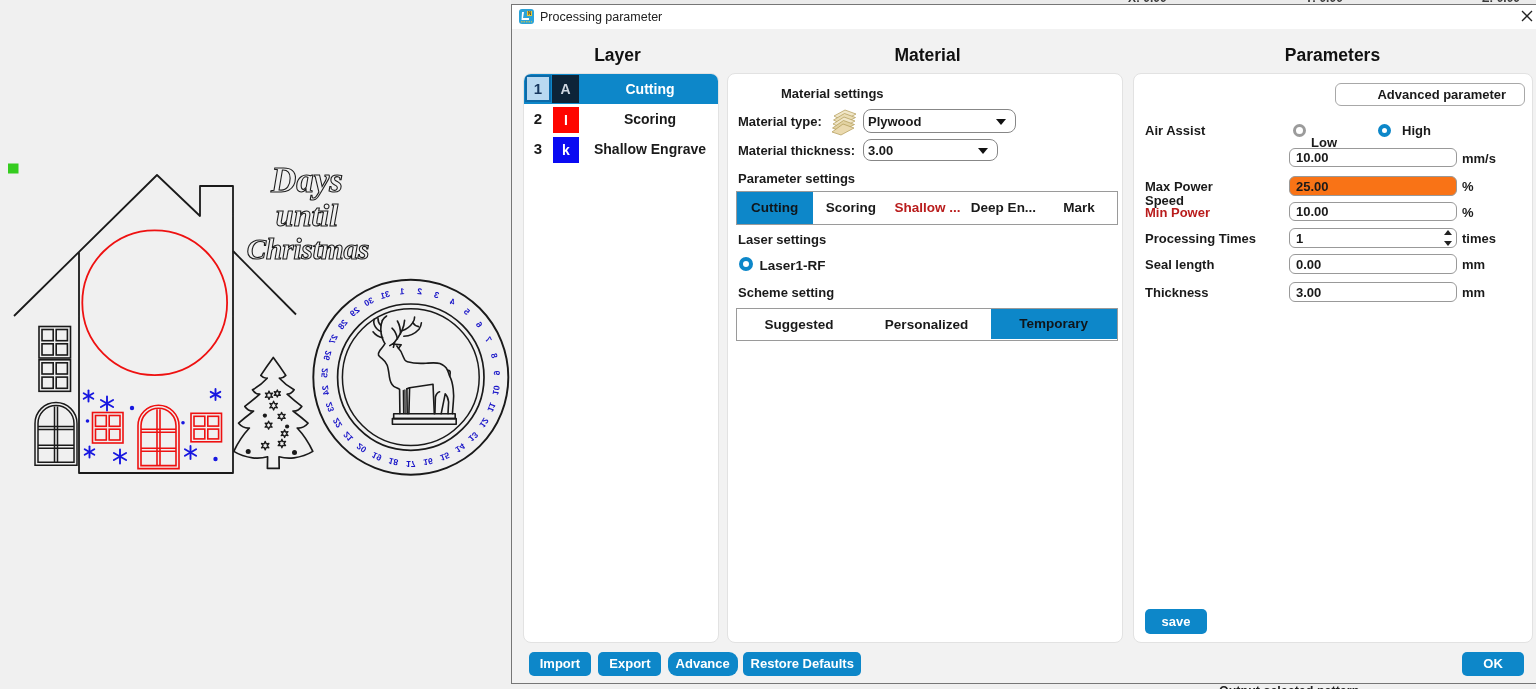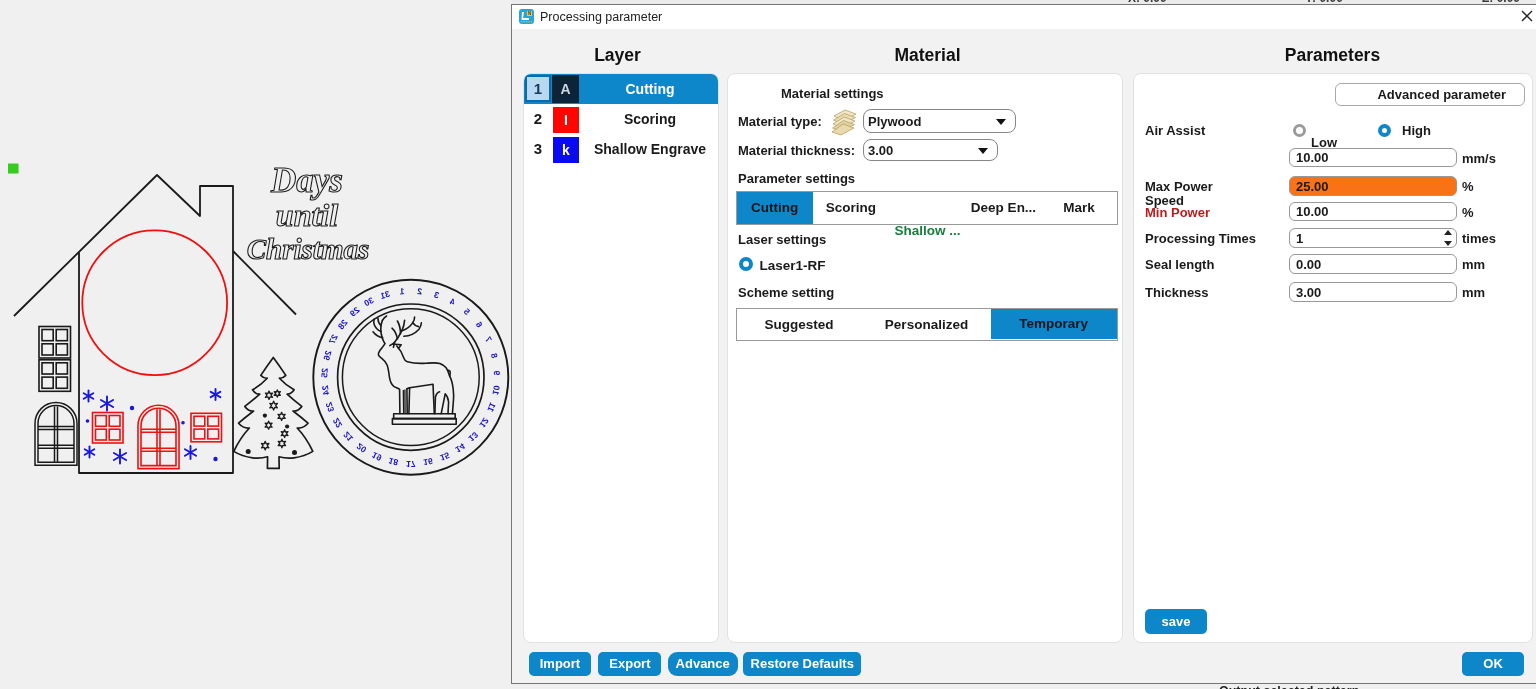--- a/index.html
+++ b/index.html
@@ -231,21 +231,21 @@
       </div>
       <div style="position:absolute;left:10.5px;top:69.5px;font:bold 13px 'Liberation Sans',sans-serif;color:#1a1a1a;white-space:nowrap;">Material thickness:</div>
       <div style="position:absolute;left:135px;top:65.5px;width:135px;height:21.5px;background:#fff;border:1.4px solid #878787;border-radius:8px;box-sizing:border-box;">
         <div style="position:absolute;left:4.5px;top:50%;transform:translateY(-50%);font:bold 13px 'Liberation Sans',sans-serif;color:#1a1a1a;white-space:nowrap;">3.00</div>
         <div style="position:absolute;right:9px;top:50%;margin-top:-2px;width:0;height:0;border-left:5px solid transparent;border-right:5px solid transparent;border-top:6px solid #111;"></div>
       </div>
       <div style="position:absolute;left:10.5px;top:97.5px;font:bold 13px 'Liberation Sans',sans-serif;color:#1a1a1a;white-space:nowrap;">Parameter settings</div>
       <div style="position:absolute;left:8px;top:117px;width:382.5px;height:34.5px;background:#fff;border:1.2px solid #9a9a9a;box-sizing:border-box;"></div>
       <div style="position:absolute;left:9.2px;top:118.2px;width:76px;height:32.1px;background:#0d87c9;text-align:center;font:bold 13.5px/32px 'Liberation Sans',sans-serif;color:#10161b;">Cutting</div>
       <div style="position:absolute;left:73.5px;top:118px;width:100px;text-align:center;font:bold 13.5px/32px 'Liberation Sans',sans-serif;color:#1a1a1a;">Scoring</div>
-      <div style="position:absolute;left:150px;top:118px;width:100px;text-align:center;font:bold 13.5px/32px 'Liberation Sans',sans-serif;color:#15803d;margin-top:23px;">Shallow ...</div>
+      <div style="position:absolute;left:150px;top:118px;width:100px;text-align:center;font:bold 13.5px/32px 'Liberation Sans',sans-serif;color:#b91c1c;">Shallow ...</div>
       <div style="position:absolute;left:226px;top:118px;width:100px;text-align:center;font:bold 13.5px/32px 'Liberation Sans',sans-serif;color:#1a1a1a;">Deep En...</div>
       <div style="position:absolute;left:301.5px;top:118px;width:100px;text-align:center;font:bold 13.5px/32px 'Liberation Sans',sans-serif;color:#1a1a1a;">Mark</div>
       <div style="position:absolute;left:10.5px;top:158px;font:bold 13px 'Liberation Sans',sans-serif;color:#1a1a1a;white-space:nowrap;">Laser settings</div>
       <div style="position:absolute;left:11px;top:183.5px;width:14px;height:14px;border-radius:50%;border:4px solid #0d87c9;box-sizing:border-box;background:#fff;"></div>
       <div style="position:absolute;left:32px;top:184px;font:bold 13px 'Liberation Sans',sans-serif;color:#1a1a1a;font:bold 13.5px 'Liberation Sans',sans-serif;white-space:nowrap;">Laser1-RF</div>
       <div style="position:absolute;left:10.5px;top:211.5px;font:bold 13px 'Liberation Sans',sans-serif;color:#1a1a1a;white-space:nowrap;">Scheme setting</div>
       <div style="position:absolute;left:8px;top:234.5px;width:382.5px;height:32.5px;background:#fff;border:1.2px solid #9a9a9a;box-sizing:border-box;"></div>
       <div style="position:absolute;left:263px;top:235.7px;width:126.3px;height:30.1px;background:#0d87c9;text-align:center;font:bold 13.5px/30px 'Liberation Sans',sans-serif;color:#10161b;">Temporary</div>
       <div style="position:absolute;left:11.5px;top:235.5px;width:120px;text-align:center;font:bold 13.5px/31px 'Liberation Sans',sans-serif;color:#1a1a1a;">Suggested</div>
       <div style="position:absolute;left:139px;top:235.5px;width:120px;text-align:center;font:bold 13.5px/31px 'Liberation Sans',sans-serif;color:#1a1a1a;">Personalized</div>

